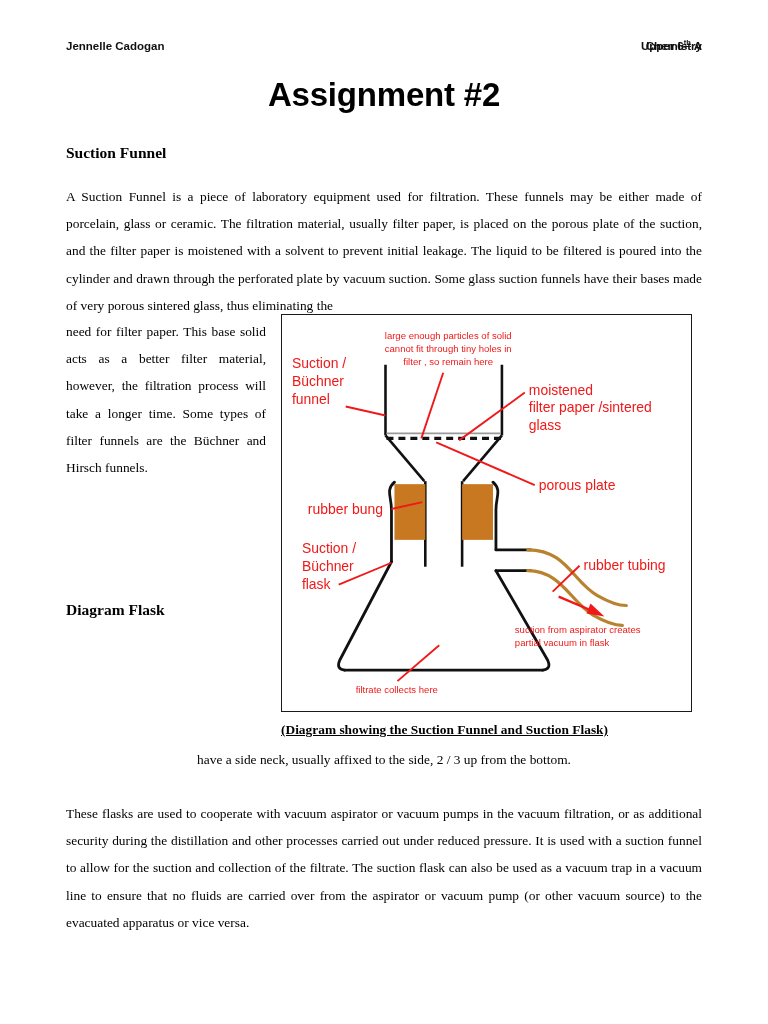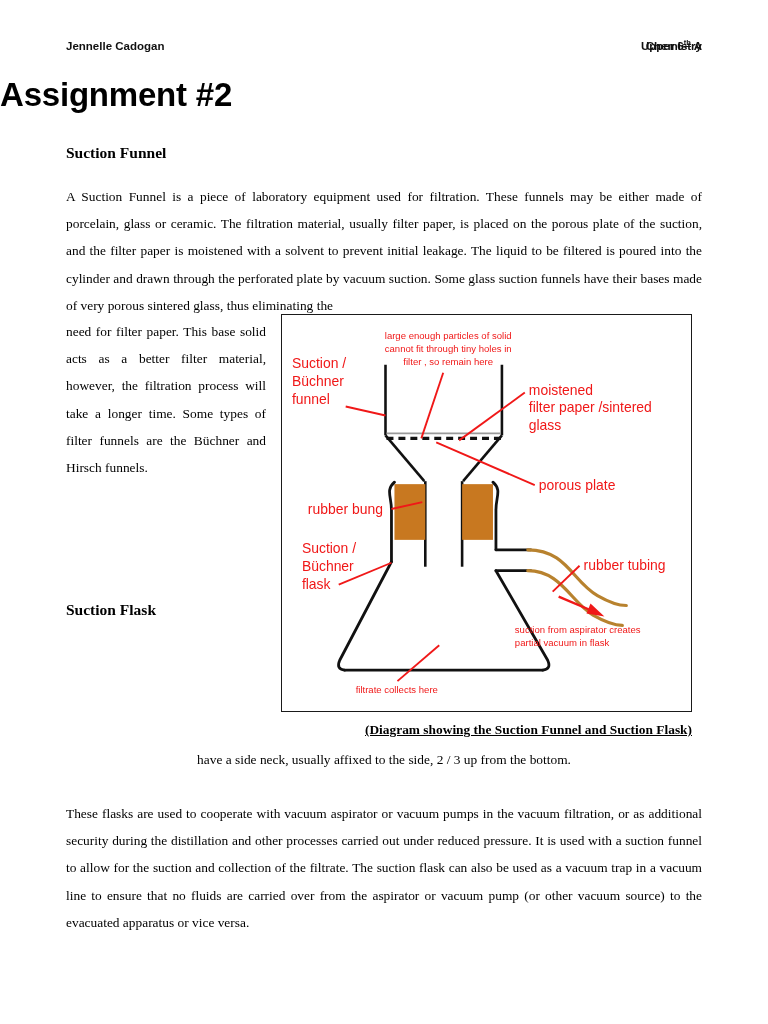--- a/index.html
+++ b/index.html
@@ -52,20 +52,21 @@
     vertical-align: super;
     line-height: 0;
     text-decoration: underline;
   }
 
   
   .doc-title {
     position: absolute;
     left: 0; top: 76px;
     width: 768px;
+    text-align: center;
     font-family: "Liberation Sans", "DejaVu Sans", sans-serif;
     font-weight: bold;
     font-size: 33px;
     letter-spacing: -0.2px;
     color: #000;
   }
 
   
   .sec-heading {
     position: absolute;
@@ -137,21 +138,21 @@
   .figure-svg {
     display: block;
     width: 100%;
     height: 100%;
   }
   .fig-caption {
     position: absolute;
     left: 281px;
     top: 722px;
     width: 411px;
-    text-align: right;
+    text-align: left;
     font-family: "Liberation Serif", "DejaVu Serif", serif;
     font-weight: bold;
     font-size: 13.4px;
     color: #000;
   }
   .fig-caption span.cap-underline {
     text-decoration: underline;
   }
 
   
@@ -174,21 +175,21 @@
   </div>
 
   <div class="doc-title">Assignment #2</div>
 
   <div class="sec-heading" id="heading-funnel">Suction Funnel</div>
 
   <div class="para" id="para-intro-wide">A Suction Funnel is a piece of laboratory equipment used for filtration. These funnels may be either made of porcelain, glass or ceramic. The filtration material, usually filter paper, is placed on the porous plate of the suction, and the filter paper is moistened with a solvent to prevent initial leakage. The liquid to be filtered is poured into the cylinder and drawn through the perforated plate by vacuum suction. Some glass suction funnels have their bases made of very porous sintered glass, thus eliminating the</div>
 
   <div class="para" id="para-intro-narrow">need for filter paper. This base solid acts as a better filter material, however, the filtration process will take a longer time. Some types of filter funnels are the Büchner and Hirsch funnels.</div>
 
-  <div class="sec-heading" id="heading-flask">Suction Flask</div>
+  <div class="sec-heading" id="heading-flask">Diagram Flask</div>
 
 
   <div class="para" id="para-flask-tail">have a side neck, usually affixed to the side, 2 / 3 up from the bottom.</div>
 
   <div class="para" id="para-closing">These flasks are used to cooperate with vacuum aspirator or vacuum pumps in the vacuum filtration, or as additional security during the distillation and other processes carried out under reduced pressure. It is used with a suction funnel to allow for the suction and collection of the filtrate. The suction flask can also be used as a vacuum trap in a vacuum line to ensure that no fluids are carried over from the aspirator or vacuum pump (or other vacuum source) to the evacuated apparatus or vice versa.</div>
 
   <div class="figure-box">
     <svg class="figure-svg" viewBox="0 0 411 398" preserveAspectRatio="none">
 
       <g stroke="#111111" fill="none" stroke-width="2.6">

